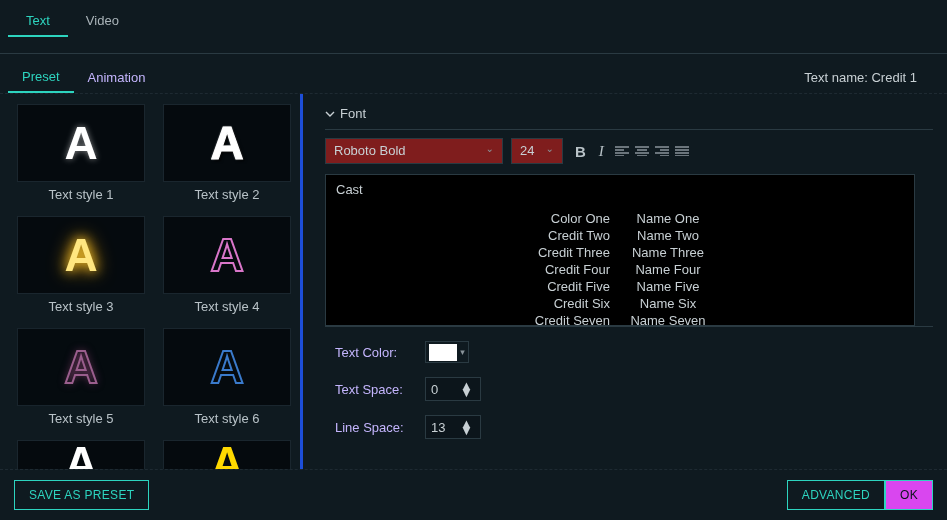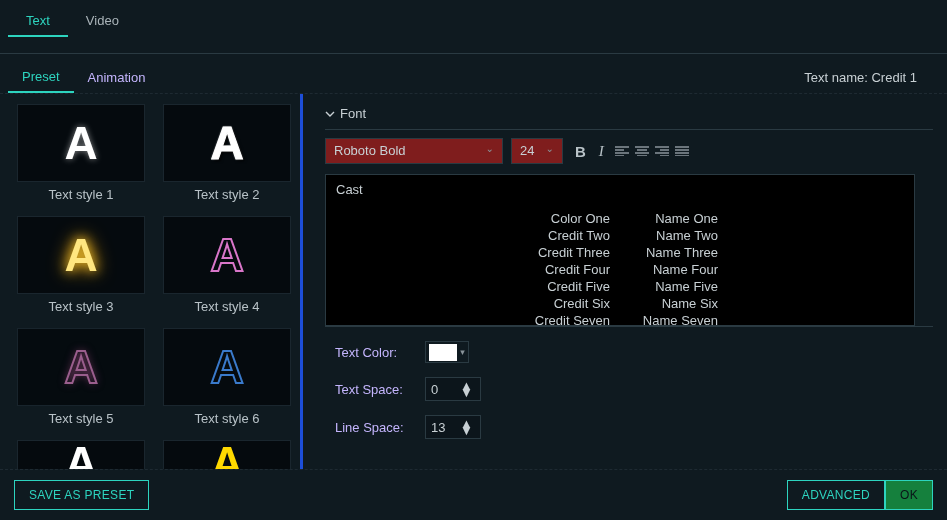--- a/index.html
+++ b/index.html
@@ -27,33 +27,33 @@
 .chev{font-size:10px;color:#8a949a}
 .btns{display:flex;align-items:center;gap:9px}
 .fbtn{cursor:pointer;color:#b8c2c7;padding:2px 2px}
 .align-icons{display:flex;gap:6px;align-items:center}
 .align-icons span{width:14px;height:10px;display:inline-block;cursor:pointer}
 .align-icons span svg{display:block}
 .editor{width:590px;height:152px;background:#000;border:1px solid #2a3a42;padding:6px 12px 6px 50px;overflow:auto;color:#d8e0e4;font-size:13px;line-height:17px}
 .editor .cast{text-align:left;margin-left:-40px;margin-bottom:12px}
 .editor .pair{display:grid;grid-template-columns:90px 8px 100px;justify-content:center;margin-left:-40px}
 .editor .pair .l{text-align:right}
-.editor .pair .r{text-align:right}
+.editor .pair .r{text-align:center}
 .settings{padding:6px 0 0 10px}
 .settings .srow{display:flex;align-items:center;margin-bottom:14px}
 .settings label{width:90px;color:#c4b5fd}
 .color-swatch{width:44px;height:22px;border:1px solid #2a3a42;display:flex;align-items:center;cursor:pointer}
 .color-swatch .cbox{width:28px;height:17px;background:#fff;margin-left:3px}
 .color-swatch .cdd{flex:1;text-align:center;font-size:9px;color:#8a949a}
 .num-input{width:56px;height:24px;background:#0c151b;border:1px solid #2a3a42;display:flex;align-items:center}
 .num-input input{width:34px;background:transparent;border:0;color:#c8d0d4;padding:0 5px;outline:none}
 .spin{display:flex;flex-direction:column;font-size:7px;color:#8a949a;line-height:7px;cursor:pointer}
 .footer{border-top:1px dashed #1e2a32;padding:10px 14px;display:flex;align-items:center}
 .btn{border:1px solid #2dd4bf;background:transparent;color:#2dd4bf;padding:7px 14px;cursor:pointer;font-size:12px;letter-spacing:.3px}
-.btn.fill{background:#15803d;color:#0a1418}
+.btn.fill{background:#d946ef;color:#0a1418}
 .spacer{flex:1}
 .presets::-webkit-scrollbar,.right::-webkit-scrollbar{width:5px}
 .presets::-webkit-scrollbar-thumb,.right::-webkit-scrollbar-thumb{background:#2a3a42;border-radius:3px}
 
 .s1{color:#fff;text-shadow:0 0 6px rgba(255,255,255,.5)}
 .s2{color:#fff;-webkit-text-stroke:1px #fff;text-shadow:2px 2px 3px rgba(0,0,0,.9),0 0 2px #fff}
 .s3{color:#ffe680;text-shadow:0 0 12px #ffcc33,0 0 20px #ffaa00}
 .s4{color:transparent;-webkit-text-stroke:2px #d976c9}
 .s5{color:transparent;-webkit-text-stroke:2px #aa6699;opacity:.9;text-shadow:0 0 8px #663355}
 .s6{color:transparent;-webkit-text-stroke:2px #3a7acb}

